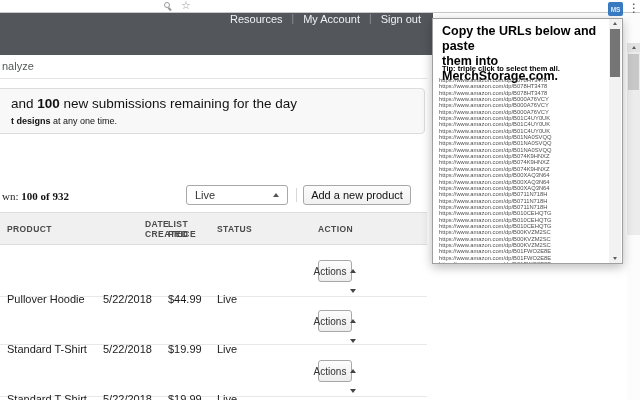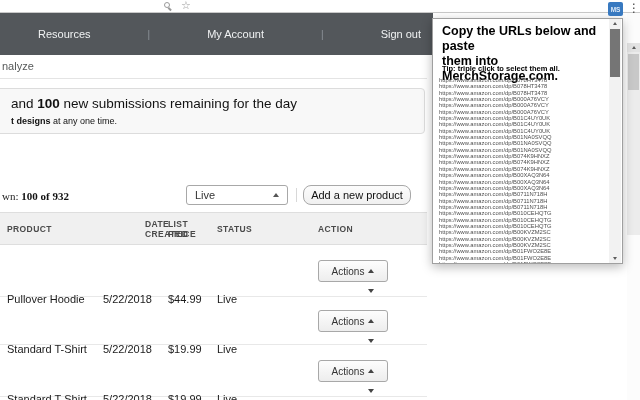--- a/index.html
+++ b/index.html
@@ -15,22 +15,22 @@
   .omni-zoom .handle { position:absolute; left:5px; top:5px; width:4px; height:1.5px; background:#9a9a9a; transform:rotate(45deg); transform-origin:0 0; }
   .omni-star { position:absolute; left:181px; top:-1px; font-size:11px; color:#9a9a9a; line-height:13px; }
   .ext-icon { position:absolute; left:608px; top:2px; width:15px; height:14px; background:#3879c0;
               border-radius:2px; color:#dce9f7; font-size:6.5px; font-weight:bold;
               display:flex; align-items:center; justify-content:center; z-index:30; }
   .menu-dots { position:absolute; left:628px; top:0; width:10px; height:16px; color:#454545;
                font-size:12px; line-height:16px; text-align:center; z-index:30; }
 
   
   .site-header { position:absolute; left:0; top:13px; width:433px; height:42px; background:#53575b; }
-  .header-links { position:absolute; right:12px; top:0; height:100%; display:flex; align-items:center;
-                  font-size:11px; color:#f0f2f3; white-space:nowrap;gap:48px; }
+  .header-links { position:absolute; right:12px; top:0; height:100%; display:flex; align-items:flex-start;
+                  font-size:11px; color:#f0f2f3; white-space:nowrap; }
   .header-links .sep { color:#8e949a; padding:0 9px; font-size:10px; }
   .header-links .hlink { cursor:pointer; }
 
   .subnav { position:absolute; left:0; top:55px; width:427px; height:24px; background:#fff;
             border-bottom:1px solid #e4e4e4; }
   .subnav .frag { position:absolute; left:2px; top:0; line-height:23px; font-size:11px; color:#565959; }
 
   
   .notice { position:absolute; left:-16px; top:88px; width:441px; height:46px; background:#f8f8f8;
             border:1px solid #dcdcdc; border-radius:4px; }
@@ -39,40 +39,40 @@
   .notice-l2 { position:absolute; left:26px; top:27px; font-size:9px; color:#121212; white-space:nowrap; }
 
   
   .shown { position:absolute; left:2px; top:190px; font-size:11px; color:#222; white-space:nowrap;font-family:Liberation Serif, serif; }
   .shown b { font-weight:bold; color:#111; }
   .filter-select { position:absolute; left:186px; top:185px; width:102px; height:20px; background:#fff;
                    border:1px solid #a8a8a8; border-radius:3px; display:flex; align-items:center;
                    justify-content:space-between; padding:0 8px; font-size:11px; color:#333; cursor:pointer; }
   .ctrl-divider { position:absolute; left:296px; top:188px; width:1px; height:14px; background:#d8d8d8; }
   .add-btn { position:absolute; left:303px; top:185px; width:108px; height:20px;
-             border:1px solid #a8a8a8; border-radius:8px; background:linear-gradient(#fcfcfc,#f0f0f0);
+             border:1px solid #a8a8a8; border-radius:3px; background:linear-gradient(#fcfcfc,#f0f0f0);
              font-size:11px; color:#111; display:flex; align-items:center; justify-content:center; cursor:pointer; }
 
   .updown { display:inline-flex; flex-direction:column; align-items:center; gap:2px; }
   .updown .tu { width:0; height:0; border-left:3px solid transparent; border-right:3px solid transparent; border-bottom:4px solid #555; }
   .updown .td { width:0; height:0; border-left:3px solid transparent; border-right:3px solid transparent; border-top:4px solid #555; }
 
   
   .ptable { position:absolute; left:0; top:212px; width:427px; }
   .thead { position:relative; width:427px; height:33px; background:#f0f0f0;
            border-top:1px solid #dedede; border-bottom:1px solid #dedede; }
   .th { position:absolute; top:0; height:100%; display:flex; align-items:center;
         font-size:8.5px; font-weight:bold; color:#4a4a4a; letter-spacing:.4px; line-height:10px; }
   .th.c0{left:7px;width:90px;} .th.c1{left:103px;width:50px;margin-left:42px;} .th.c2{left:168px;width:36px;}
   .th.c3{left:217px;width:60px;} .th.c4{left:318px;width:60px;}
   .trow { position:relative; width:427px; border-bottom:1px solid #e8e8e8; }
   .trow.r0{height:52px;} .trow.r1{height:48px;} .trow.r2{height:52px;}
   .td { position:absolute; top:0; height:100%; display:flex; align-items:center; font-size:11px; color:#1b1b1b;margin-top:28px; }
   .td.c0{left:7px;width:95px;} .td.c1{left:103px;width:60px;} .td.c2{left:168px;width:45px;} .td.c3{left:217px;width:60px;}
-  .actions-btn { position:absolute; left:318px; width:70px; height:22px; border:1px solid #a8a8a8; border-radius:3px;
+  .actions-btn { position:absolute; left:318px; width:34px; height:22px; border:1px solid #a8a8a8; border-radius:3px;
                  background:linear-gradient(#fdfdfd,#ededed); font-size:10px; color:#333;
                  display:flex; align-items:center; justify-content:center; gap:4px; cursor:pointer; }
   .trow.r0 .actions-btn{top:15px;} .trow.r1 .actions-btn{top:13px;} .trow.r2 .actions-btn{top:15px;}
   .actions-btn .updown .tu{border-bottom-color:#444;} .actions-btn .updown .td{border-top-color:#444;}
 
   
   .popup { position:absolute; left:432px; top:18px; width:191px; height:246px; background:#fff;
            border:1px solid #9f9f9f; box-shadow:0 3px 10px rgba(0,0,0,.28); z-index:20;padding-left:12px; }
   .popup-title { position:absolute; left:9px; top:5px; width:175px; font-size:12.5px; font-weight:bold;
                  color:#000; line-height:15px; white-space:pre-line; }

